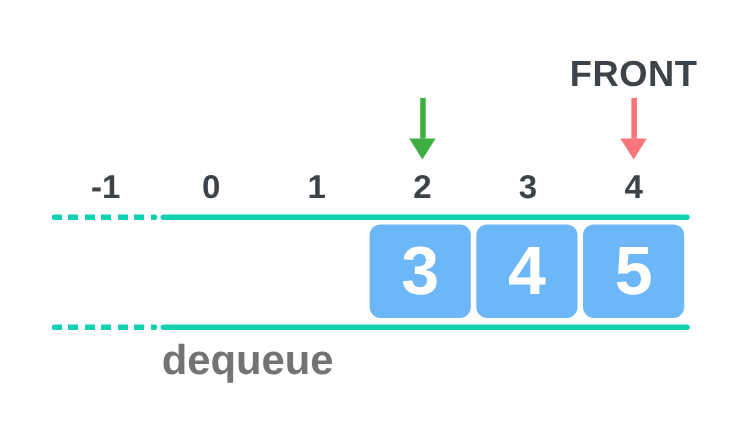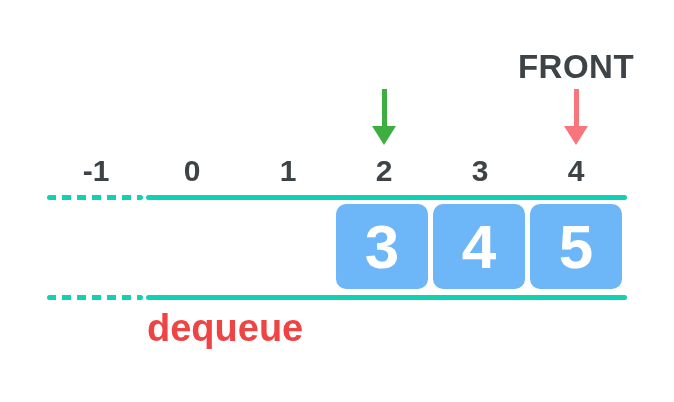--- a/index.html
+++ b/index.html
@@ -103,21 +103,21 @@
   .cell.c1 { left: 433px; }
   .cell.c2 { left: 530px; }
 
   
   .op-label {
     position: absolute;
     left: 147px;
     top: 309px;
     font-size: 38px;
     font-weight: bold;
-    color: #ef4444;
+    color: #737373;
     line-height: 1;
   }
 </style>
 </head>
 <body>
 
 <div class="canvas">
 
   <div class="pointer-label rear">FRONT</div>
 

